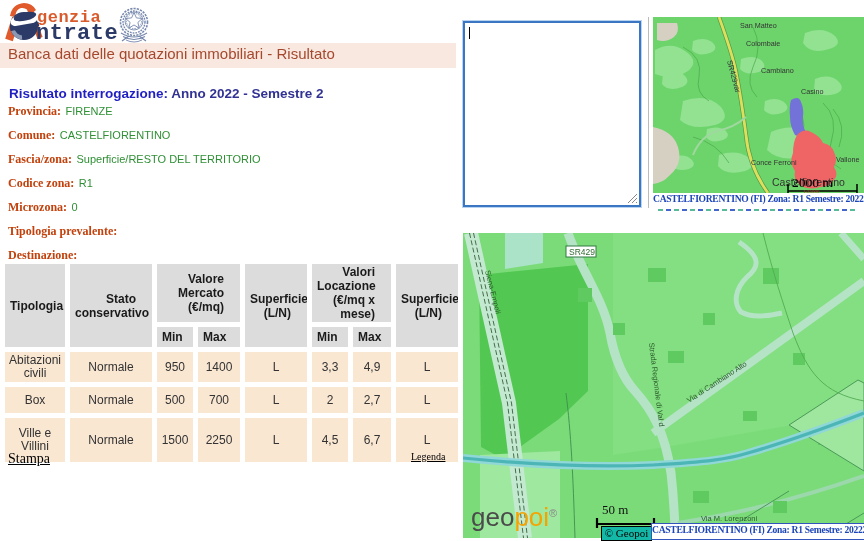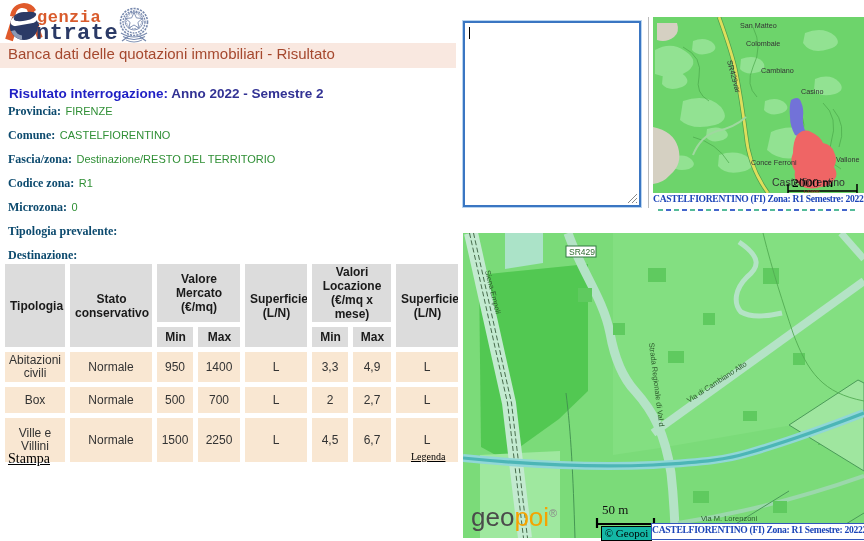--- a/index.html
+++ b/index.html
@@ -1,22 +1,22 @@
 <!DOCTYPE html>
 <html><head><meta charset="utf-8">
 <style>
   html,body{margin:0;padding:0;}
   body{width:864px;height:541px;position:relative;overflow:hidden;background:#fff;
        font-family:"Liberation Sans",sans-serif;}
   .abs{position:absolute;}
   .serif{font-family:"Liberation Serif",serif;}
-  .lbl{font-family:"Liberation Serif",serif;font-weight:bold;font-size:12px;color:#0c4a6e;}
+  .lbl{font-family:"Liberation Serif",serif;font-weight:bold;font-size:12px;color:#c2410c;}
   .val{font-family:"Liberation Sans",sans-serif;font-size:11px;color:#2f8f35;}
   table.q{border-collapse:separate;border-spacing:5px;font-size:12px;table-layout:fixed;width:463px;}
-  table.q th{background:#dcdcdc;font-weight:bold;text-align:center;padding:0 4px 0 5px;color:#1a1a1a;font-size:12px;line-height:14px;vertical-align:middle;overflow:hidden;}
+  table.q th{background:#dcdcdc;font-weight:bold;text-align:right;padding:0 16px 0 5px;color:#1a1a1a;font-size:12px;line-height:14px;vertical-align:middle;overflow:hidden;}
   table.q td{background:#f9e7d2;text-align:center;color:#333;padding:0;font-size:12px;line-height:13px;vertical-align:middle;overflow:hidden;}
 </style></head>
 <body>
 
 <div class="abs" style="left:0;top:0;width:230px;height:46px;">
 <svg width="230" height="46" viewBox="0 0 230 46">
 
   <g stroke="#e05a2b" fill="none">
     <path d="M9,40 L16,18" stroke-width="8"></path>
     <path d="M29,7 L40,38" stroke-width="5.5"></path>
@@ -47,21 +47,21 @@
 
 <div class="abs" style="left:0;top:43px;width:456px;height:25px;background:#f9e8e0;">
   <div class="abs" style="left:8px;top:2px;font-size:15px;color:#a5482e;">Banca dati delle quotazioni immobiliari - Risultato</div>
 </div>
 
 <div class="abs" style="left:9px;top:86px;font-size:13.5px;font-weight:bold;">
   <span style="color:#1f1fc4;">Risultato interrogazione:</span> <span style="color:#323294;">Anno 2022 - Semestre 2</span>
 </div>
 <div class="abs" style="left:8px;top:101px;"><span class="lbl">Provincia:</span> <span class="val">FIRENZE</span></div>
 <div class="abs" style="left:8px;top:125px;"><span class="lbl">Comune:</span> <span class="val">CASTELFIORENTINO</span></div>
-<div class="abs" style="left:8px;top:149px;"><span class="lbl">Fascia/zona:</span>&nbsp;<span class="val">Destinazione/RESTO DEL TERRITORIO</span></div>
+<div class="abs" style="left:8px;top:149px;"><span class="lbl">Fascia/zona:</span>&nbsp;<span class="val">Superficie/RESTO DEL TERRITORIO</span></div>
 <div class="abs" style="left:8px;top:173px;"><span class="lbl">Codice zona:</span> <span class="val">R1</span></div>
 <div class="abs" style="left:8px;top:197px;"><span class="lbl">Microzona:</span> <span class="val">0</span></div>
 <div class="abs" style="left:8px;top:221px;"><span class="lbl">Tipologia prevalente:</span></div>
 <div class="abs" style="left:8px;top:245px;"><span class="lbl">Destinazione:</span></div>
 
 <table class="q abs" style="left:0;top:259px;">
   <colgroup>
       <col style="width:60px">
       <col style="width:82px">
       <col style="width:36px">

